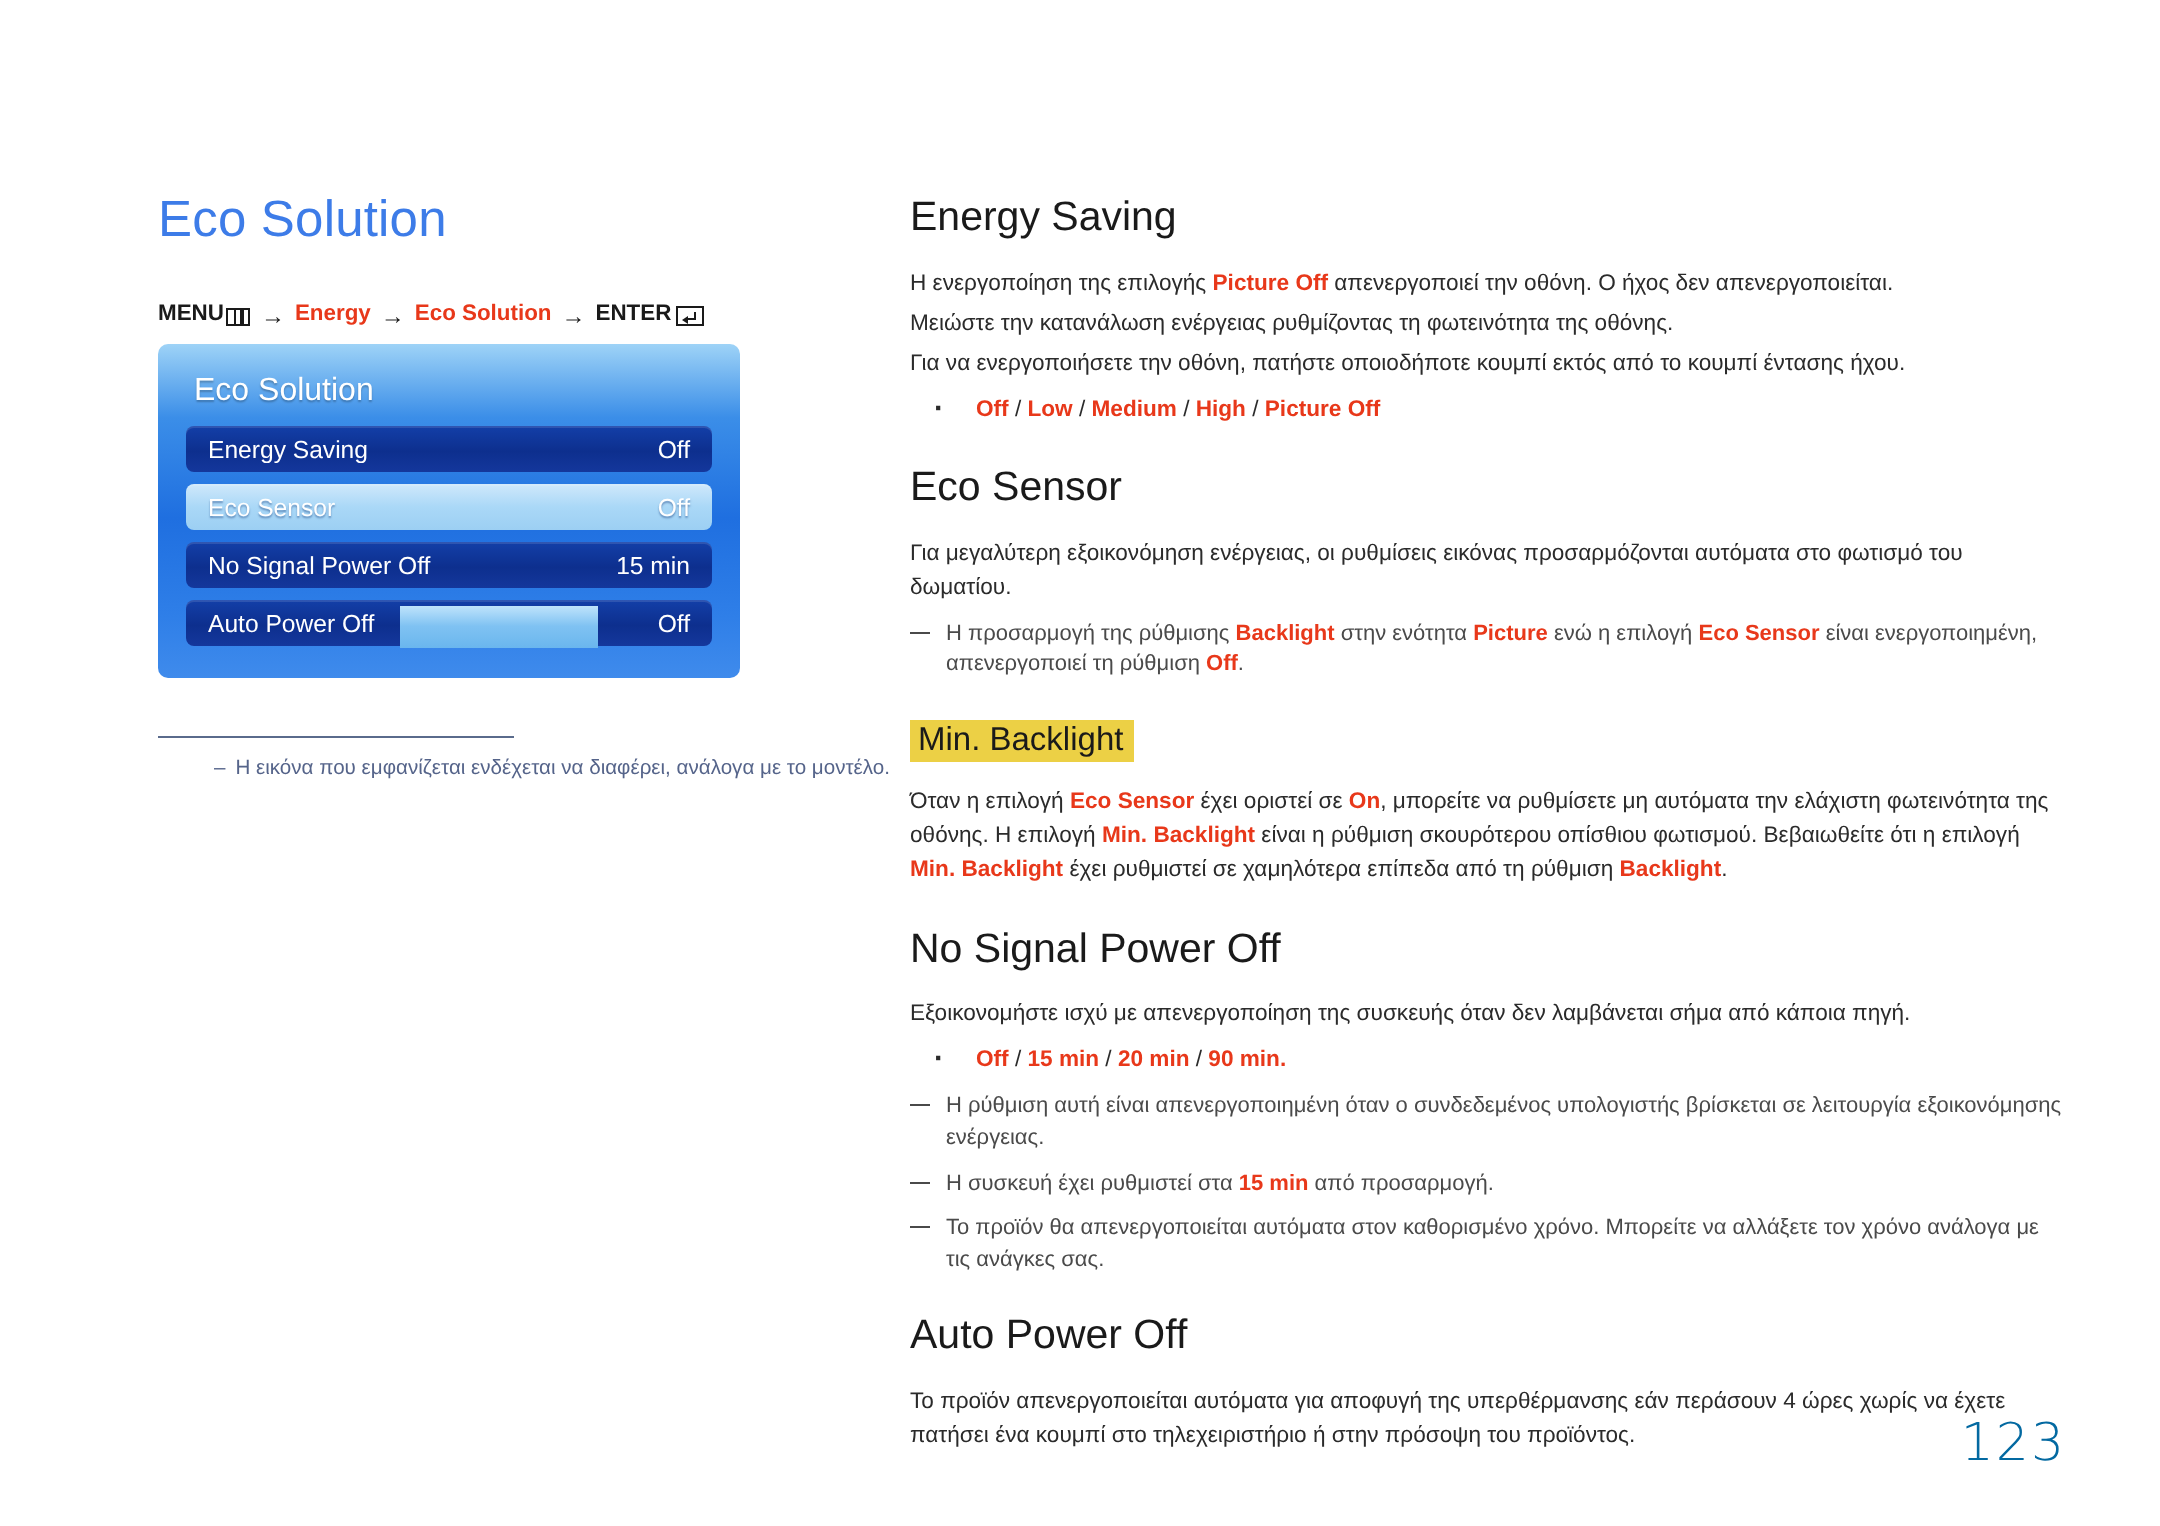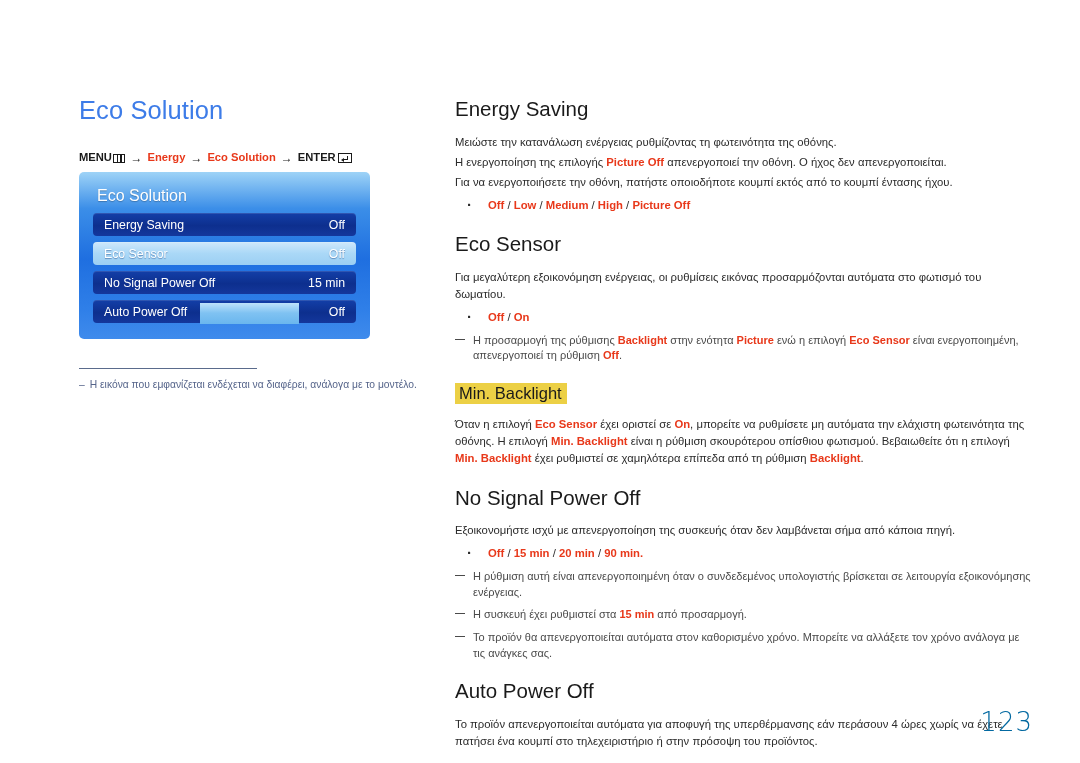--- a/index.html
+++ b/index.html
@@ -150,20 +150,21 @@
   .left-note-rule {
     width: 178px; height: 0;
     border-top: 1px solid #5a6b8c;
     margin-bottom: 9px;
   }
   .left-note {
     font-size: 10.3px;
     color: #55648a;
     line-height: 1.35;
     white-space: nowrap;
+    margin-left: 28px;
   }
   .left-note .dash { margin-right: 5px; }
 
   
   .right-col {
     position: absolute;
     left: 455px; top: 98px;
     width: 578px;
   }
   h2.sec-title {
@@ -292,34 +293,31 @@
       <div class="left-note">
         <span class="dash">–</span><span>Η εικόνα που εμφανίζεται ενδέχεται να διαφέρει, ανάλογα με το μοντέλο.</span>
       </div>
     </div>
   </div>
 
   <div class="right-col">
 
     <div class="sec-block tight">
       <h2 class="sec-title">Energy Saving</h2>
+      <p class="body"><span>Η ενεργοποίηση της επιλογής </span><span class="red">Picture Off</span><span> απενεργοποιεί την οθόνη. Ο ήχος δεν απενεργοποιείται.</span></p>
       <p class="body">Μειώστε την κατανάλωση ενέργειας ρυθμίζοντας τη φωτεινότητα της οθόνης.</p>
-      <p class="body"><span>Η ενεργοποίηση της επιλογής </span><span class="red">Picture Off</span><span> απενεργοποιεί την οθόνη. Ο ήχος δεν απενεργοποιείται.</span></p>
       <p class="body">Για να ενεργοποιήσετε την οθόνη, πατήστε οποιοδήποτε κουμπί εκτός από το κουμπί έντασης ήχου.</p>
       <ul class="opts">
         <li><span>Off</span><span class="sep"> / </span><span>Low</span><span class="sep"> / </span><span>Medium</span><span class="sep"> / </span><span>High</span><span class="sep"> / </span><span>Picture Off</span></li>
       </ul>
     </div>
 
     <div class="sec-block tight">
       <h2 class="sec-title">Eco Sensor</h2>
       <p class="body">Για μεγαλύτερη εξοικονόμηση ενέργειας, οι ρυθμίσεις εικόνας προσαρμόζονται αυτόματα στο φωτισμό του δωματίου.</p>
-      <ul class="opts">
-        <li><span>Off</span><span class="sep"> / </span><span>On</span></li>
-      </ul>
       <div class="note"><span>Η προσαρμογή της ρύθμισης </span><span class="red">Backlight</span><span> στην ενότητα </span><span class="red">Picture</span><span> ενώ η επιλογή </span><span class="red">Eco Sensor</span><span> είναι ενεργοποιημένη, απενεργοποιεί τη ρύθμιση </span><span class="red">Off</span><span>.</span></div>
     </div>
 
     <div class="sec-block tight">
       <h2 class="sec-title hl">Min. Backlight</h2>
       <p class="body"><span>Όταν η επιλογή </span><span class="red">Eco Sensor</span><span> έχει οριστεί σε </span><span class="red">On</span><span>, μπορείτε να ρυθμίσετε μη αυτόματα την ελάχιστη φωτεινότητα της οθόνης. Η επιλογή </span><span class="red">Min. Backlight</span><span> είναι η ρύθμιση σκουρότερου οπίσθιου φωτισμού. Βεβαιωθείτε ότι η επιλογή </span><span class="red">Min. Backlight</span><span> έχει ρυθμιστεί σε χαμηλότερα επίπεδα από τη ρύθμιση </span><span class="red">Backlight</span><span>.</span></p>
     </div>
 
     <div class="sec-block tight">
       <h2 class="sec-title">No Signal Power Off</h2>

